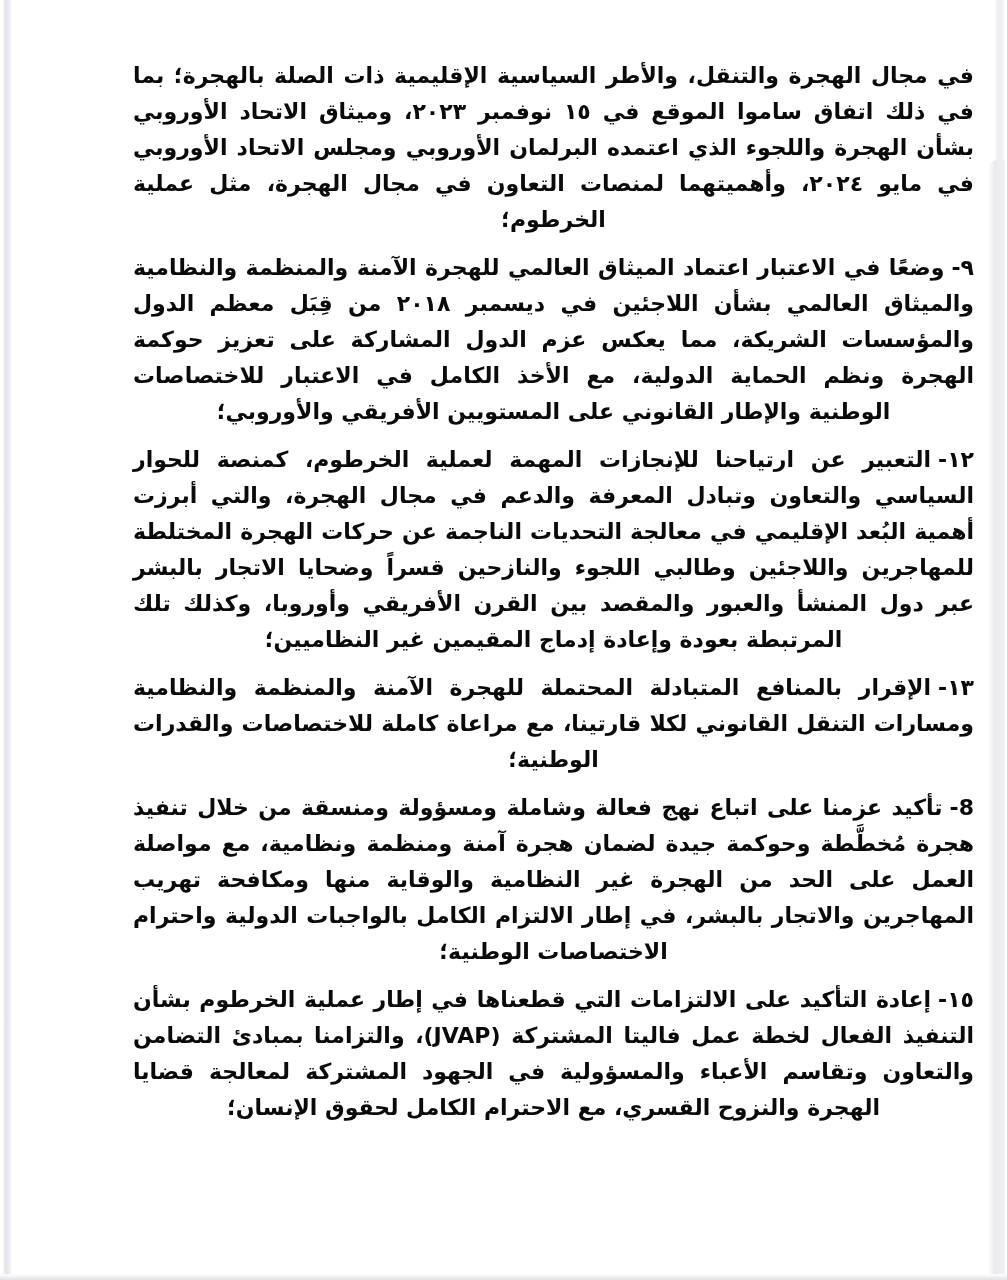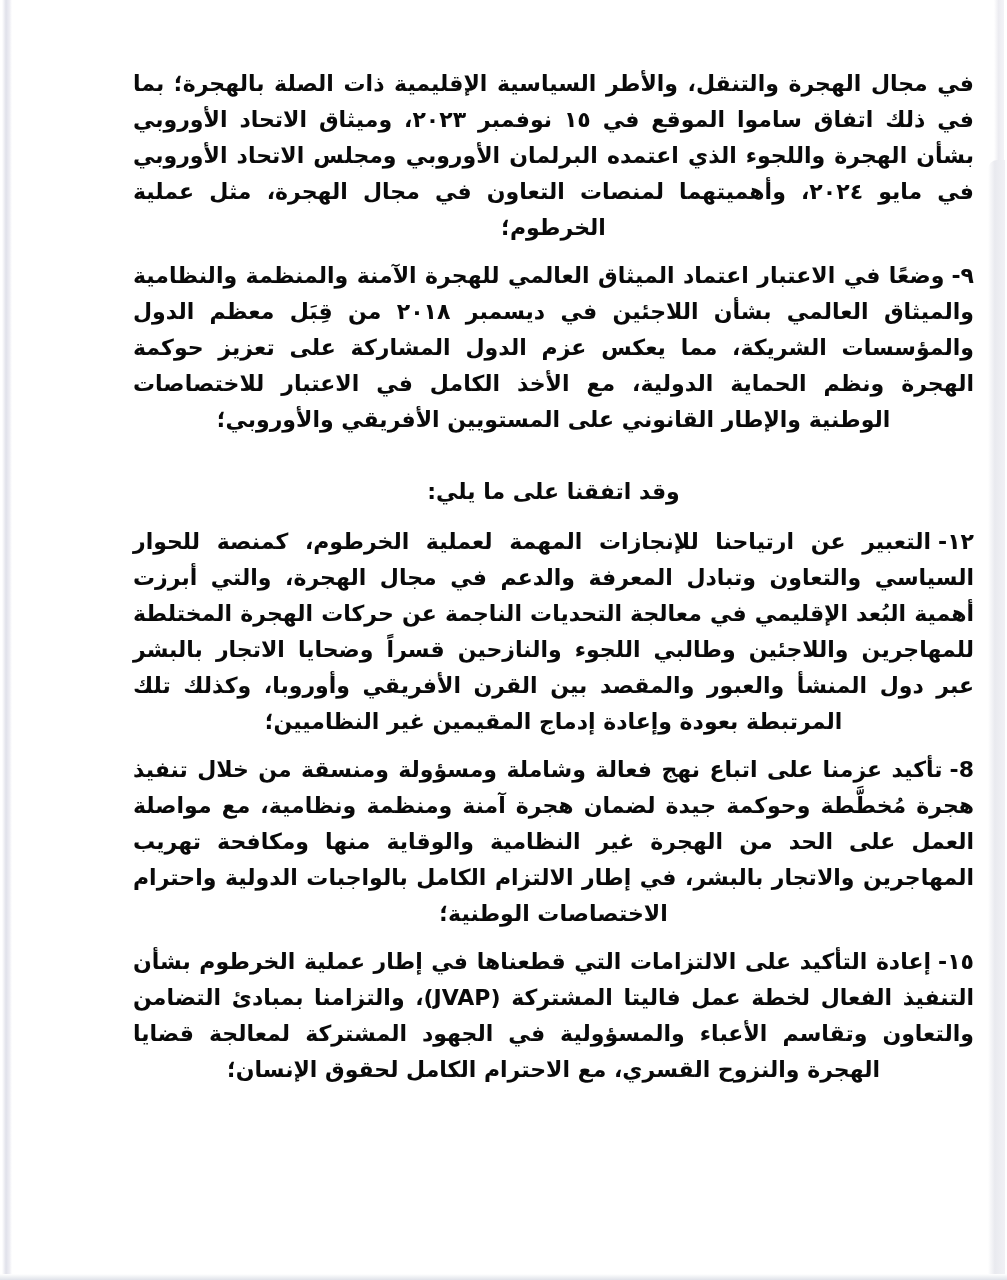--- a/index.html
+++ b/index.html
@@ -42,44 +42,44 @@
     width: 841px;
     direction: rtl;
     unicode-bidi: embed;
     color: #0a0a0a;
     font-weight: bold;
     font-size: 22px;
     line-height: 36px;
     text-align: justify;
     text-align-last: center;
   }
-  .para { margin: 12px 0 12px 0; }
+  .para { margin: 4px 0 12px 0; }
   .heading { margin: 36px 0 14px 0; }
   .num { margin-left: 7px; }
 </style>
 </head>
 <body>
 
 <div class="page">
   <div class="edge edge-left"></div>
   <div class="edge edge-right-top"></div>
   <div class="edge edge-right-bottom"></div>
   <div class="edge edge-bottom"></div>
 
   <div class="text-block">
 
     <p class="para">في مجال الهجرة والتنقل، والأطر السياسية الإقليمية ذات الصلة بالهجرة؛ بما في ذلك اتفاق ساموا الموقع في ١٥ نوفمبر ٢٠٢٣، وميثاق الاتحاد الأوروبي بشأن الهجرة واللجوء الذي اعتمده البرلمان الأوروبي ومجلس الاتحاد الأوروبي في مايو ٢٠٢٤، وأهميتهما لمنصات التعاون في مجال الهجرة، مثل عملية الخرطوم؛</p>
 
     <p class="para"><span class="num">٩-</span><span>وضعًا في الاعتبار اعتماد الميثاق العالمي للهجرة الآمنة والمنظمة والنظامية والميثاق العالمي بشأن اللاجئين في ديسمبر ٢٠١٨ من قِبَل معظم الدول والمؤسسات الشريكة، مما يعكس عزم الدول المشاركة على تعزيز حوكمة الهجرة ونظم الحماية الدولية، مع الأخذ الكامل في الاعتبار للاختصاصات الوطنية والإطار القانوني على المستويين الأفريقي والأوروبي؛</span></p>
 
 
 
-    <p class="para heading">وقد اتفقنا على ما يلي:</p>
 
     <p class="para"><span class="num">١٢-</span><span>التعبير عن ارتياحنا للإنجازات المهمة لعملية الخرطوم، كمنصة للحوار السياسي والتعاون وتبادل المعرفة والدعم في مجال الهجرة، والتي أبرزت أهمية البُعد الإقليمي في معالجة التحديات الناجمة عن حركات الهجرة المختلطة للمهاجرين واللاجئين وطالبي اللجوء والنازحين قسراً وضحايا الاتجار بالبشر عبر دول المنشأ والعبور والمقصد بين القرن الأفريقي وأوروبا، وكذلك تلك المرتبطة بعودة وإعادة إدماج المقيمين غير النظاميين؛</span></p>
 
+    <p class="para"><span class="num">١٣-</span><span>الإقرار بالمنافع المتبادلة المحتملة للهجرة الآمنة والمنظمة والنظامية ومسارات التنقل القانوني لكلا قارتينا، مع مراعاة كاملة للاختصاصات والقدرات الوطنية؛</span></p>
 
     <p class="para"><span class="num">8-</span><span>تأكيد عزمنا على اتباع نهج فعالة وشاملة ومسؤولة ومنسقة من خلال تنفيذ هجرة مُخطَّطة وحوكمة جيدة لضمان هجرة آمنة ومنظمة ونظامية، مع مواصلة العمل على الحد من الهجرة غير النظامية والوقاية منها ومكافحة تهريب المهاجرين والاتجار بالبشر، في إطار الالتزام الكامل بالواجبات الدولية واحترام الاختصاصات الوطنية؛</span></p>
 
     <p class="para"><span class="num">١٥-</span><span>إعادة التأكيد على الالتزامات التي قطعناها في إطار عملية الخرطوم بشأن التنفيذ الفعال لخطة عمل فاليتا المشتركة (JVAP)، والتزامنا بمبادئ التضامن والتعاون وتقاسم الأعباء والمسؤولية في الجهود المشتركة لمعالجة قضايا الهجرة والنزوح القسري، مع الاحترام الكامل لحقوق الإنسان؛</span></p>
 
   </div>
 </div>
 
 </body></html>

